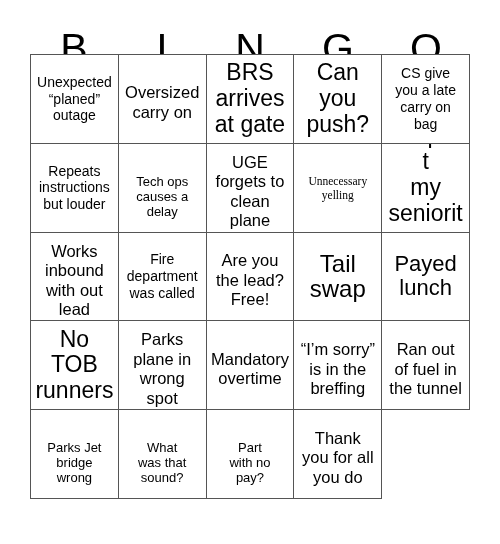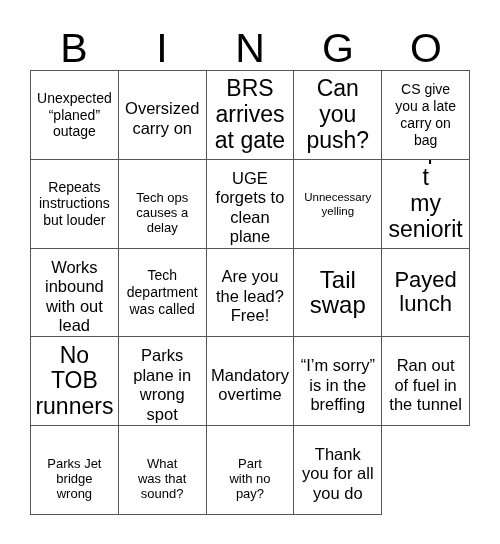--- a/index.html
+++ b/index.html
@@ -38,21 +38,21 @@
     font-size: 41px;
     line-height: 1;
     font-weight: 400;
     letter-spacing: 0px;
     color: #000000;
     padding-bottom: 1px;
   }
   .grid {
     position: absolute;
     left: 30px;
-    top: 70px;
+    top: 54px;
     width: 440px;
     height: 445px;
     border-top: 1.5px solid #555555;
     border-left: 1.5px solid #555555;
     box-sizing: border-box;
     display: grid;
     grid-template-columns: repeat(5, 1fr);
     grid-template-rows: repeat(5, 1fr);
     background: #ffffff;
   }
@@ -69,21 +69,21 @@
     background: #ffffff;
   }
   .cell-text {
     display: block;
     width: 100%;
     line-height: 1.16;
     font-weight: 400;
     word-wrap: break-word;
     white-space: pre-line;
   }
-  .fs-xs  { font-size: 11.5px; line-height: 1.22; }
+  .fs-xs  { font-size: 11.5px; line-height: 1.22; font-family: Liberation Serif, serif; }
   .fs-sm  { font-size: 14px;   line-height: 1.2; }
   .fs-md  { font-size: 16.5px; line-height: 1.18; margin-top: 8px; }
   .fs-lg  { font-size: 13px;   line-height: 1.14; margin-top: 19px; }
   .fs-xl  { font-size: 23px; line-height: 1.12; }
   .fs-xxl { font-size: 22px;   line-height: 1.1; }
   .fs-huge{ font-size: 24px;   line-height: 1.08; }
 </style>
 </head>
 <body>
 
@@ -148,21 +148,21 @@
 my
 seniority</span>
       </div>
       <div class="cell">
         <span class="cell-text fs-md">Works
 inbound
 with out
 lead</span>
       </div>
       <div class="cell">
-        <span class="cell-text fs-sm">Tech
+        <span class="cell-text fs-sm">Fire
 department
 was called</span>
       </div>
       <div class="cell">
         <span class="cell-text fs-md">Are you
 the lead?
 Free!</span>
       </div>
       <div class="cell">
         <span class="cell-text fs-huge">Tail

